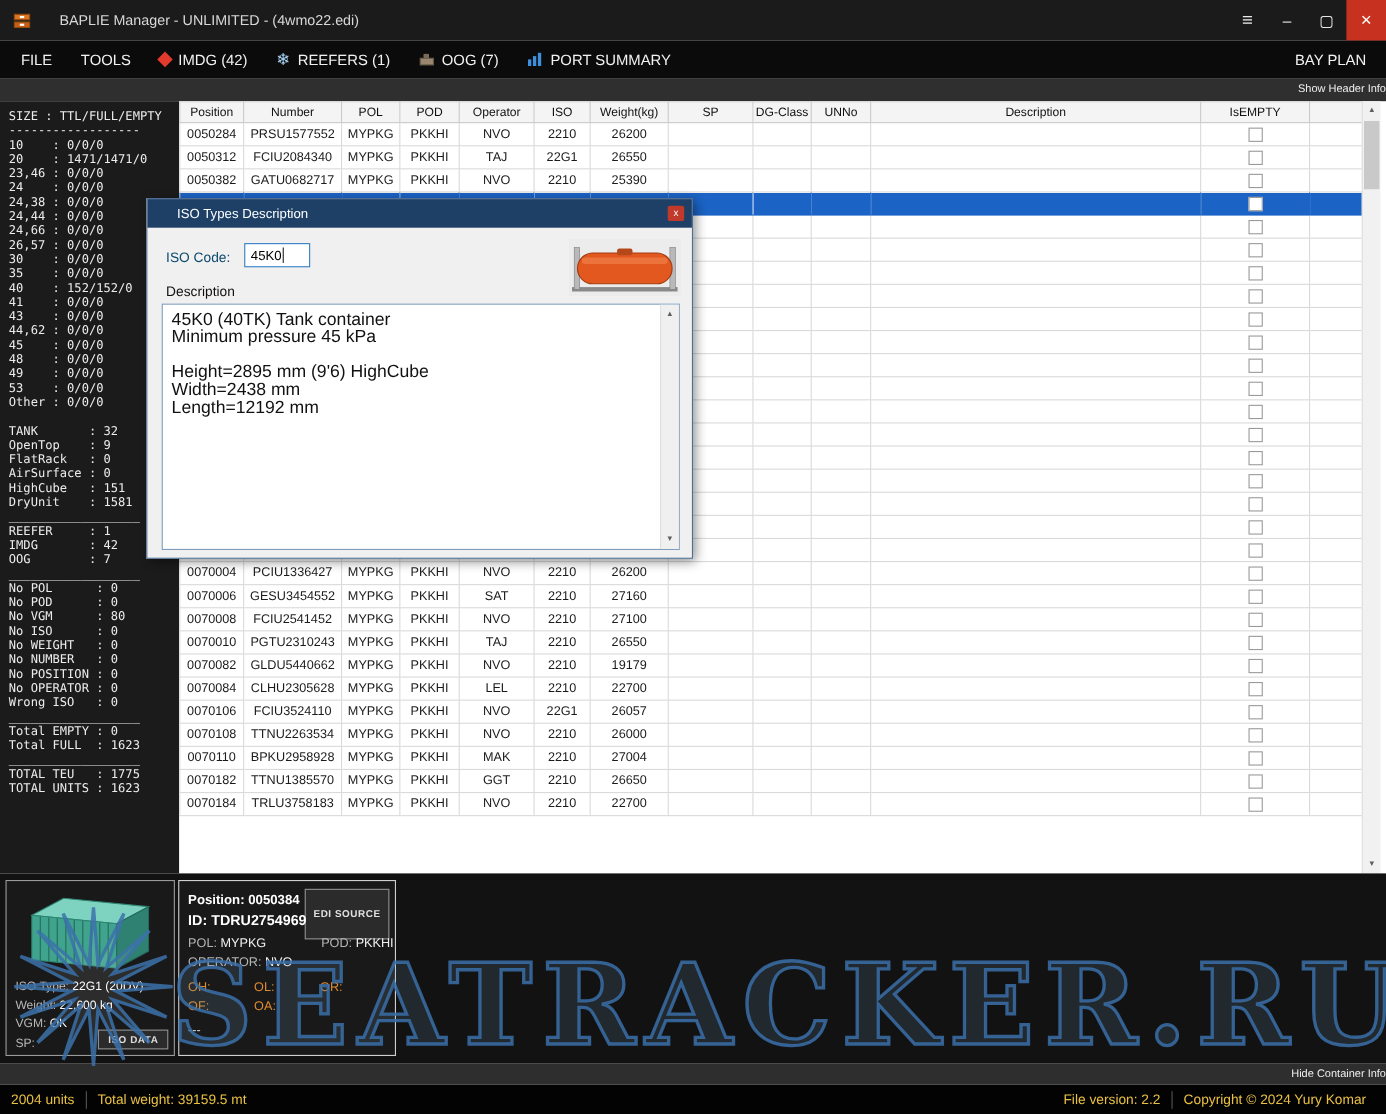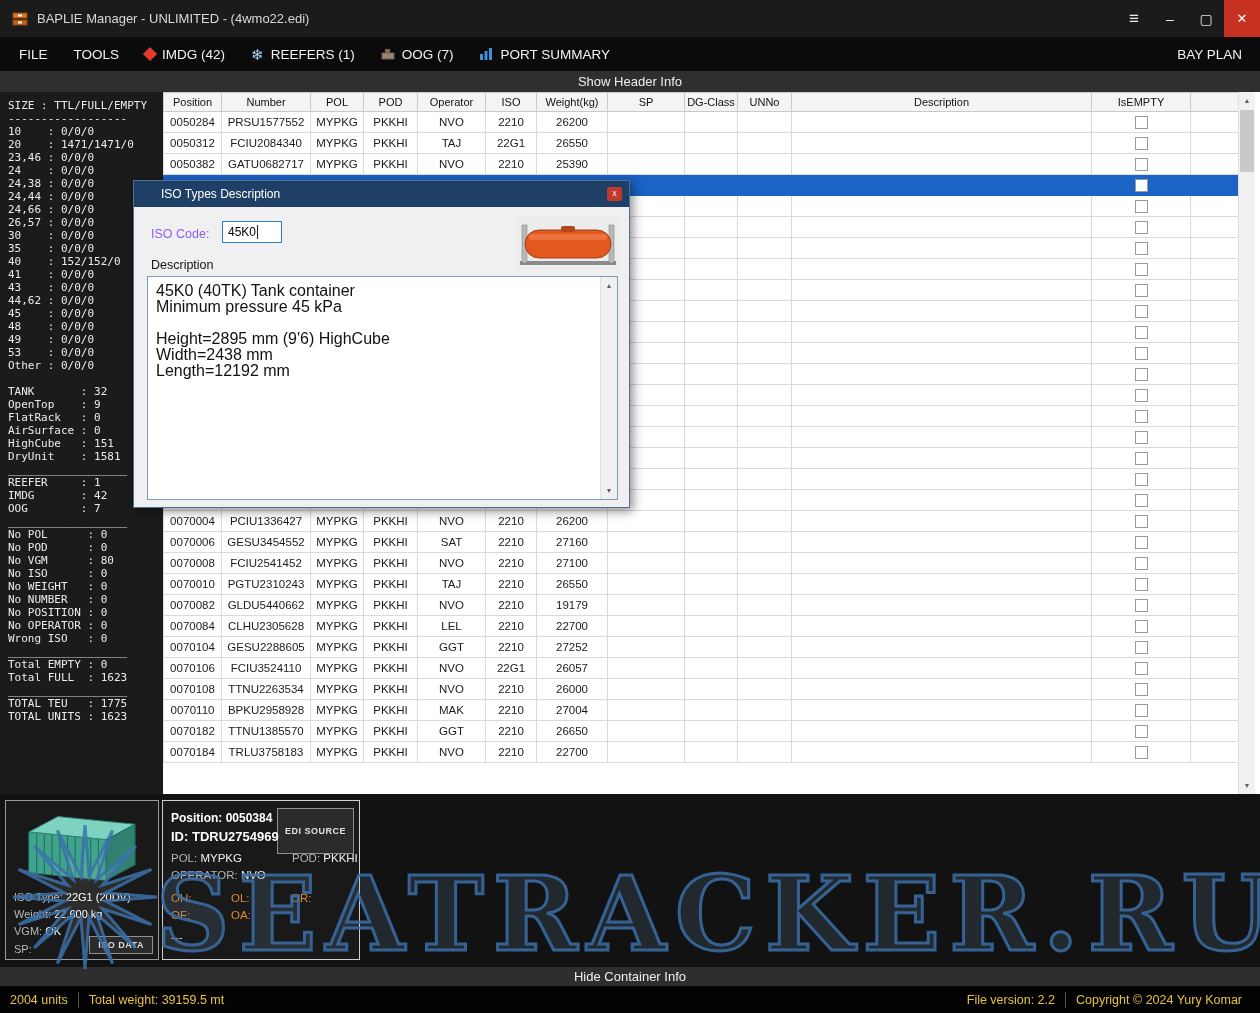--- a/index.html
+++ b/index.html
@@ -4,38 +4,38 @@
 <style>
   *{box-sizing:border-box;}
   html,body{margin:0;padding:0;background:#555;}
   .window{position:relative;width:1260px;height:1013px;background:#fff;overflow:hidden;
           font-family:"Liberation Sans",sans-serif;cursor:default;}
 
   
   .titlebar{position:absolute;left:0;top:0;width:1260px;height:37px;background:#1b1b1b;
             display:flex;align-items:center;}
   .app-icon{width:16px;height:16px;margin-left:12px;flex:none;}
-  .title-text{margin-left:9px;font-size:13px;color:#d8d8d8;}
+  .title-text{margin-left:26px;font-size:13px;color:#d8d8d8;}
   .win-controls{margin-left:auto;display:flex;height:37px;}
   .win-btn{width:36px;height:37px;display:flex;align-items:center;justify-content:center;
            color:#e8e8e8;font-size:14px;}
   .win-btn.hamburger{font-size:17px;}
   .win-btn.close{background:#c7311f;color:#fff;font-size:13px;}
 
   
   .menubar{position:absolute;left:0;top:37px;width:1260px;height:34px;background:#0b0b0b;
            display:flex;align-items:center;color:#f2f2f2;font-size:13.5px;padding-left:6px;}
   .menu-item{display:flex;align-items:center;gap:7px;padding:0 13px;height:34px;}
   .imdg-diamond{width:10px;height:10px;background:#e23b2e;transform:rotate(45deg);flex:none;}
   .snowflake{color:#a8d4f5;font-size:15px;line-height:1;}
   .bayplan{margin-left:auto;padding-right:18px;}
 
   
   .infobar{position:absolute;left:0;width:1260px;background:#2f2f2f;color:#efefef;
-           font-size:13px;text-align:center;}
+           font-size:10px;text-align:right;}
   .showbar{top:71px;height:21px;line-height:21px;}
   .hidebar{top:967px;height:19px;line-height:19px;background:#2e2e2e;}
 
   
   .sidebar{position:absolute;left:0;top:92px;width:163px;height:702px;background:#1b1b1b;
            color:#ececec;font-family:"DejaVu Sans Mono",monospace;font-size:11px;
            line-height:13px;padding:7px 0 0 8px;overflow:hidden;}
   .sb-line{white-space:pre;height:13px;}
 
   
@@ -59,21 +59,21 @@
   .sb-thumb{position:absolute;left:1px;top:18px;width:14px;height:62px;background:#c9c9c9;}
 
   
   .dialog{position:absolute;left:133px;top:180px;width:497px;height:328px;background:#f0f0f0;
           border:1px solid #4f6f96;box-shadow:3px 3px 10px rgba(0,0,0,.45);z-index:30;}
   .dialog-titlebar{position:relative;height:26px;background:#1e4066;color:#fff;font-size:12px;
                    display:flex;align-items:center;padding-left:27px;}
   .dialog-close{position:absolute;right:7px;top:6px;width:15px;height:14px;background:#c0392b;
                 color:#fff;font-size:9px;line-height:13px;text-align:center;border-radius:2px;}
   .dialog-body{position:relative;height:300px;}
-  .iso-code-label{position:absolute;left:17px;top:20px;font-size:12.5px;color:#8b5cf6;}
+  .iso-code-label{position:absolute;left:17px;top:20px;font-size:12.5px;color:#0c4a6e;}
   .iso-code-input{position:absolute;left:88px;top:14px;width:60px;height:22px;background:#fff;
                   border:1px solid #2f7cc4;display:flex;align-items:center;padding-left:5px;
                   font-size:12px;color:#000;}
   .caret{width:1px;height:14px;background:#222;margin-left:1px;}
   .tank-img{position:absolute;left:383px;top:10px;width:102px;height:52px;}
   .desc-label{position:absolute;left:17px;top:51px;font-size:12.5px;color:#111;}
   .desc-box{position:absolute;left:13px;top:69px;width:471px;height:224px;background:#fff;
             border:1px solid #7f9db9;}
   .desc-text{position:absolute;left:8px;top:6px;right:26px;bottom:6px;font-size:16px;
              line-height:16px;white-space:pre-wrap;color:#111;}
@@ -634,35 +634,20 @@
             <td>2210</td>
             <td>22700</td>
             <td></td>
             <td></td>
             <td></td>
             <td></td>
             <td><span class="checkbox"></span></td>
             <td></td>
           </tr>
           <tr>
-            <td>0070104</td>
-            <td>GESU2288605</td>
-            <td>MYPKG</td>
-            <td>PKKHI</td>
-            <td>GGT</td>
-            <td>2210</td>
-            <td>27252</td>
-            <td></td>
-            <td></td>
-            <td></td>
-            <td></td>
-            <td><span class="checkbox"></span></td>
-            <td></td>
-          </tr>
-          <tr>
             <td>0070106</td>
             <td>FCIU3524110</td>
             <td>MYPKG</td>
             <td>PKKHI</td>
             <td>NVO</td>
             <td>22G1</td>
             <td>26057</td>
             <td></td>
             <td></td>
             <td></td>

